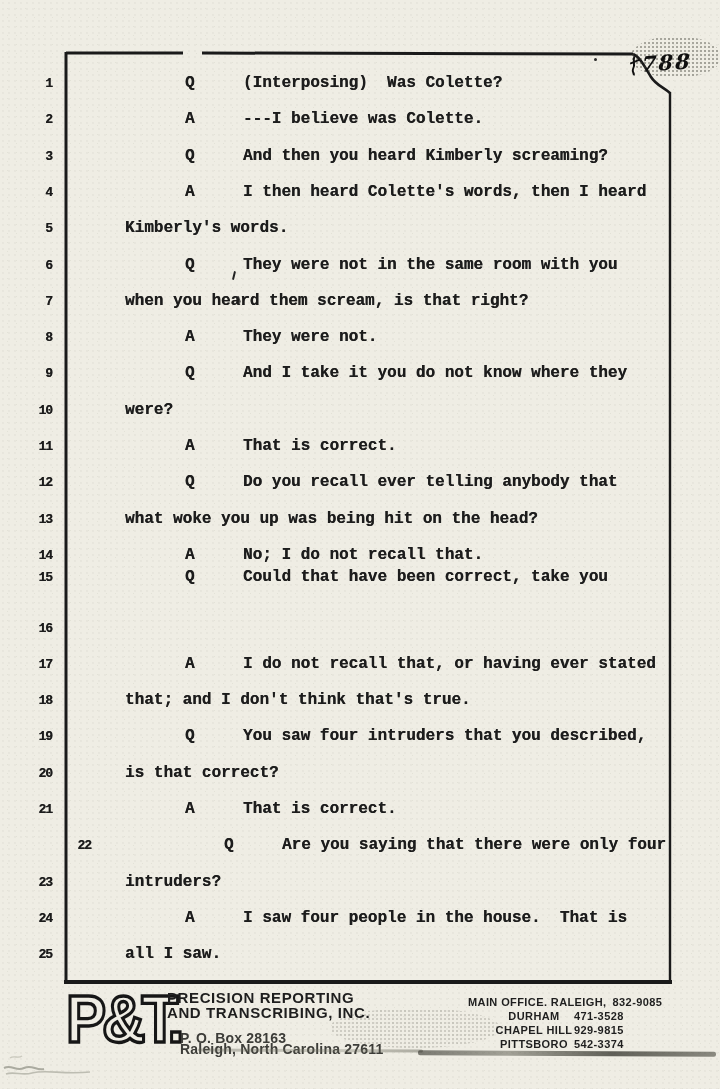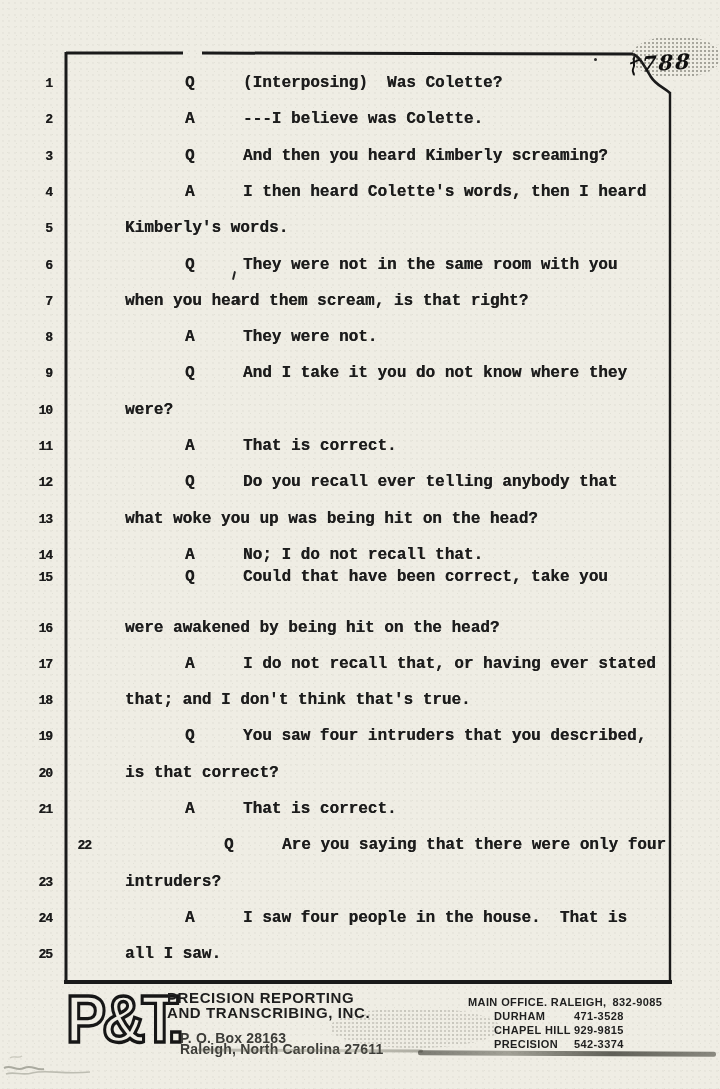--- a/index.html
+++ b/index.html
@@ -73,21 +73,21 @@
     font-family:"Liberation Sans", sans-serif;
     font-size:14px;font-weight:700;line-height:11px;letter-spacing:0.2px;
     color:#3c3c38;filter:blur(0.3px);
   }
   .offices{
     position:absolute;left:468px;top:995px;width:240px;
     font-family:"Liberation Sans", sans-serif;
     font-size:11px;font-weight:700;letter-spacing:0.4px;color:#1f1f1f;
   }
   .office-row{height:14px;line-height:14px;white-space:nowrap;}
-  .office-row .o-name{display:inline-block;min-width:80px;}
+  .office-row .o-name{display:inline-block;min-width:80px;text-align:center;}
   .office-row{padding-left:26px;}
   .office-row.first{padding-left:0;}
   .office-row.first .o-name{min-width:0;margin-right:6px;}
 
   .smudge{position:absolute;border-radius:2px;}
   .sm-right{
     left:418px;top:1051px;width:298px;height:5px;
     background:linear-gradient(90deg, rgba(45,45,38,0.6), rgba(70,70,58,0.45) 30%, rgba(35,35,28,0.7) 65%, rgba(55,55,45,0.55));
     transform:rotate(0.25deg);
   }
@@ -191,21 +191,20 @@
         <span class="marker">A</span>
         <span class="text qa">No; I do not recall that.</span>
       </div>
       <div class="line" style="top: 568px;">
         <span class="num">15</span>
         <span class="marker">Q</span>
         <span class="text qa">Could that have been correct, take you</span>
       </div>
       <div class="line" style="top: 618.5px;">
         <span class="num">16</span>
-        <span class="text cont">were awakened by being hit on the head?</span>
       </div>
       <div class="line" style="top: 654.8px;">
         <span class="num">17</span>
         <span class="marker">A</span>
         <span class="text qa">I do not recall that, or having ever stated</span>
       </div>
       <div class="line" style="top: 691.1px;">
         <span class="num">18</span>
         <span class="text cont">that; and I don't think that's true.</span>
       </div>
@@ -250,21 +249,21 @@
     <div>AND TRANSCRIBING, INC.</div>
   </div>
   <div class="addr">
     <div>P. O. Box 28163</div>
     <div>Raleigh, North Carolina 27611</div>
   </div>
   <div class="offices">
       <div class="office-row first"><span class="o-name">MAIN OFFICE. RALEIGH,</span><span class="o-phone">832-9085</span></div>
       <div class="office-row"><span class="o-name">DURHAM</span><span class="o-phone">471-3528</span></div>
       <div class="office-row"><span class="o-name">CHAPEL HILL</span><span class="o-phone">929-9815</span></div>
-      <div class="office-row"><span class="o-name">PRECISION</span><span class="o-phone">542-3374</span></div>
+      <div class="office-row"><span class="o-name">PITTSBORO</span><span class="o-phone">542-3374</span></div>
     </div>
 
   <div class="smudge sm-mid"></div>
   <div class="smudge sm-right"></div>
   <svg class="scribble" width="90" height="34" viewBox="0 0 90 34">
     <path d="M2 24 C10 20 14 28 22 24 C30 20 34 27 42 25" stroke="#9a9a8e" stroke-width="2" fill="none" opacity="0.8"></path>
     <path d="M4 30 C12 27 20 32 30 29 C45 25 60 31 88 28" stroke="#a8a89c" stroke-width="1.6" fill="none" opacity="0.7"></path>
     <path d="M8 14 C12 11 16 15 20 12" stroke="#b0b0a4" stroke-width="1.5" fill="none" opacity="0.6"></path>
   </svg>
 

